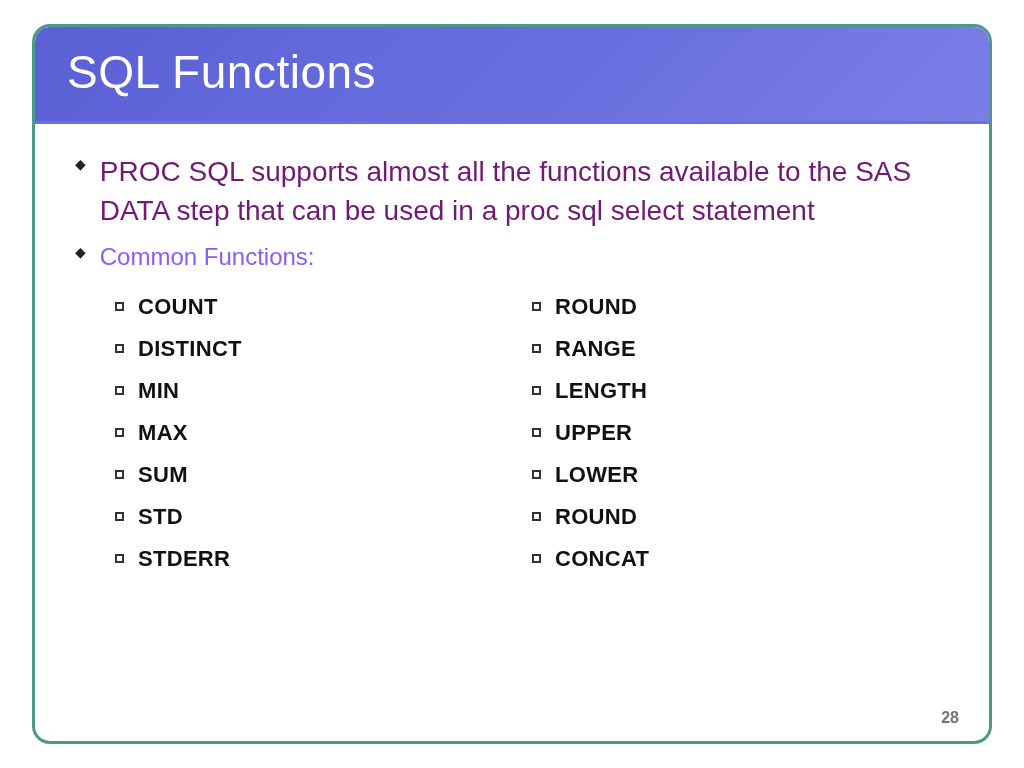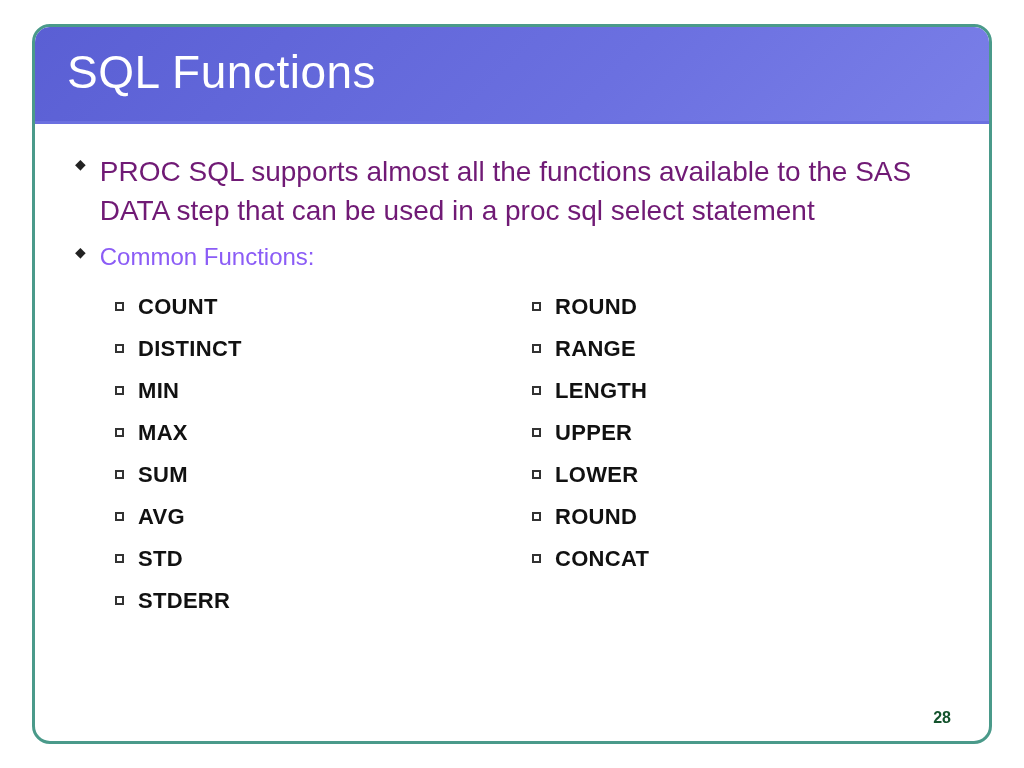--- a/index.html
+++ b/index.html
@@ -114,23 +114,23 @@
     .func-name {
       font-size: 22px;
       font-weight: bold;
       color: #111;
       letter-spacing: 0.3px;
     }
 
     .slide-page {
       position: absolute;
       bottom: 14px;
-      right: 38px;
+      right: 30px;
       font-size: 16px;
-      color: #14532d;
+      color: #737373;
       font-weight: bold;
     }
   </style>
 </head>
 <body>
 
 <div class="slide">
   <div class="slide-header">
     <h1 class="slide-title">SQL Functions</h1>
   </div>
@@ -165,24 +165,20 @@
           <div class="func-item">
             <div class="func-bullet"></div>
             <span class="func-name">MAX</span>
           </div>
           <div class="func-item">
             <div class="func-bullet"></div>
             <span class="func-name">SUM</span>
           </div>
           <div class="func-item">
             <div class="func-bullet"></div>
-            <span class="func-name">AVG</span>
-          </div>
-          <div class="func-item">
-            <div class="func-bullet"></div>
             <span class="func-name">STD</span>
           </div>
           <div class="func-item">
             <div class="func-bullet"></div>
             <span class="func-name">STDERR</span>
           </div>
         </div>
       <div class="functions-col">
 
       <div class="func-item">

